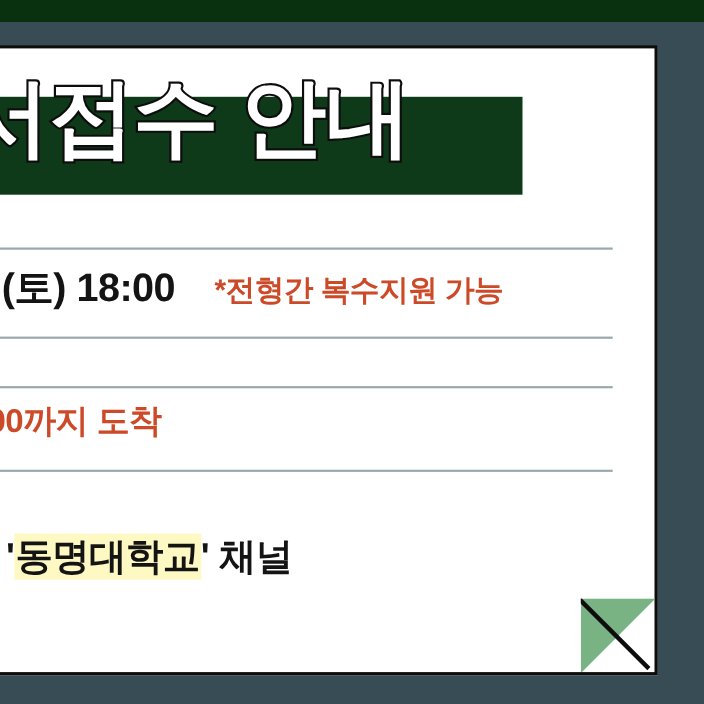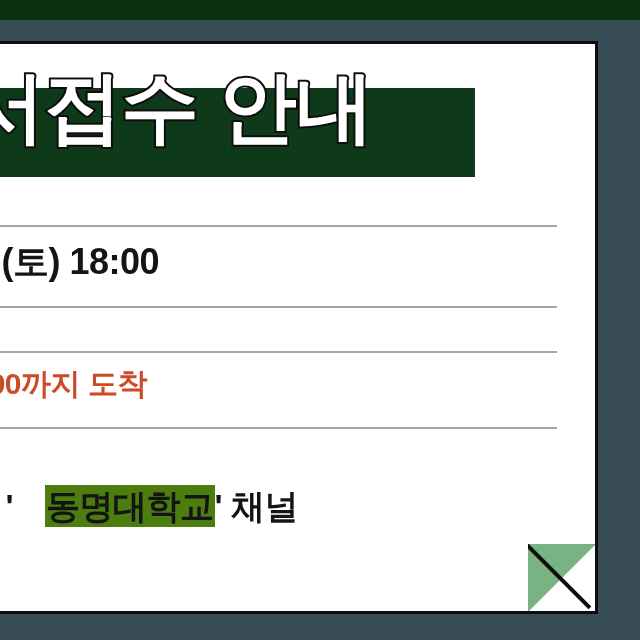--- a/index.html
+++ b/index.html
@@ -152,23 +152,22 @@
     letter-spacing: -0.5px;
   }
   .row-channel {
     left: 0px;
     top: 445px;
     font-size: 34px;
     color: #141414;
     letter-spacing: -0.5px;
   }
   .row-channel .hl {
-    background: #4d7c0f;
+    background: #fef9c3;
     padding: 2px 1px;
-    margin-left: 32px;
   }
 </style>
 </head>
 <body>
 
 <div id="stage">
 
   <div class="top-band"></div>
 
   <div class="card">
@@ -179,20 +178,21 @@
     </div>
 
     <div class="rows">
 
       <div class="hline l1"></div>
       <div class="hline l2"></div>
       <div class="hline l3"></div>
       <div class="hline l4"></div>
 
       <div class="row-text row-date">7. (토) 18:00</div>
+      <div class="row-text row-note">*전형간 복수지원 가능</div>
 
       <div class="row-text row-arrive">8:00까지 도착</div>
 
       <div class="row-text row-channel">
         <span>담 '</span><span class="hl">동명대학교</span><span>' 채널</span>
       </div>
 
     </div>
 
     <div class="corner-fold">

